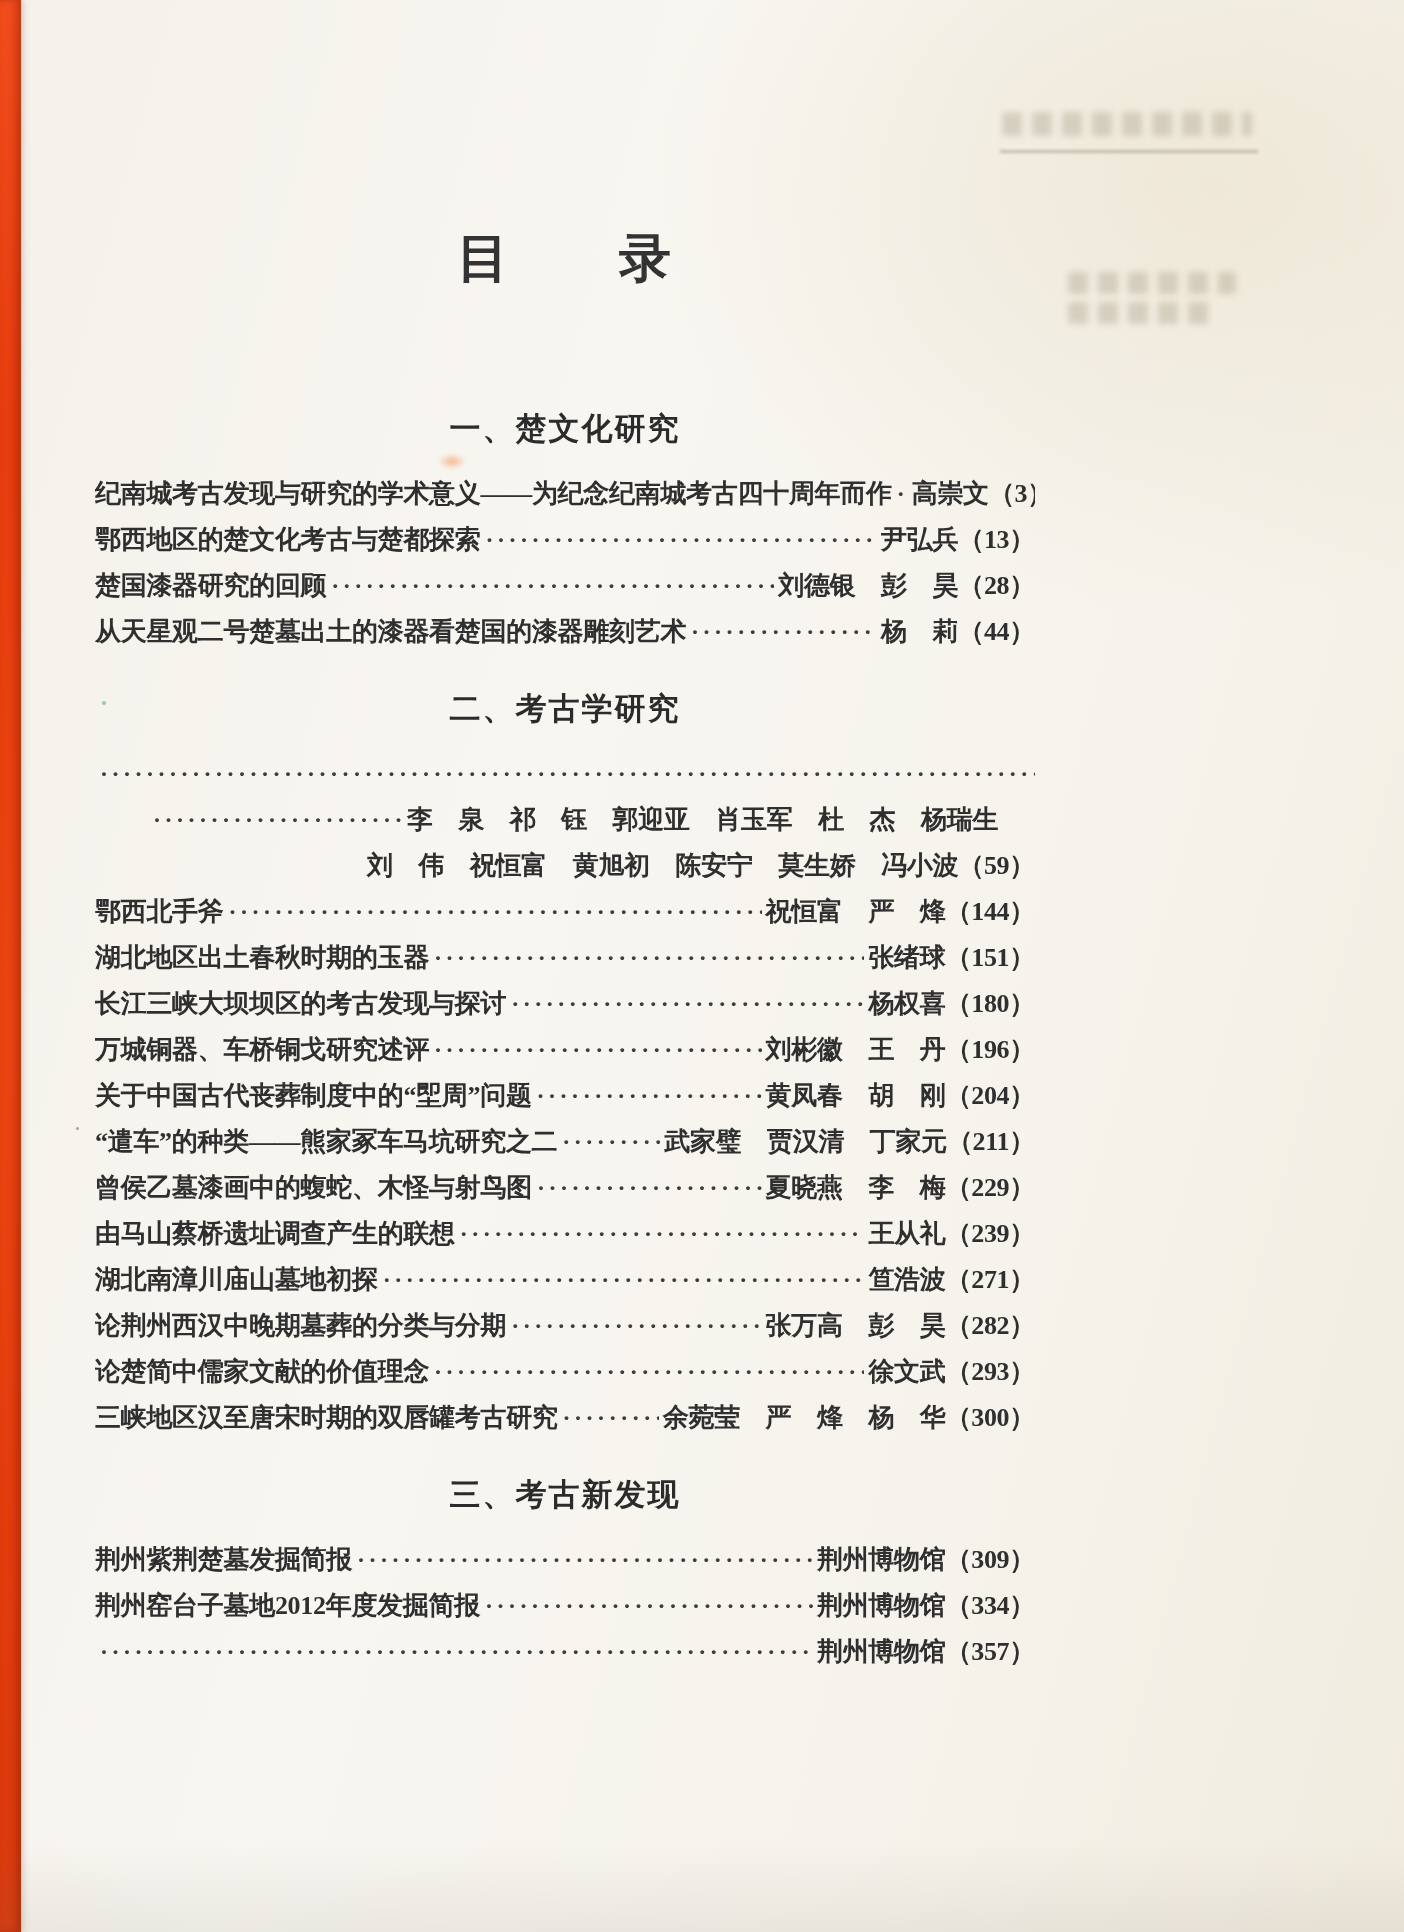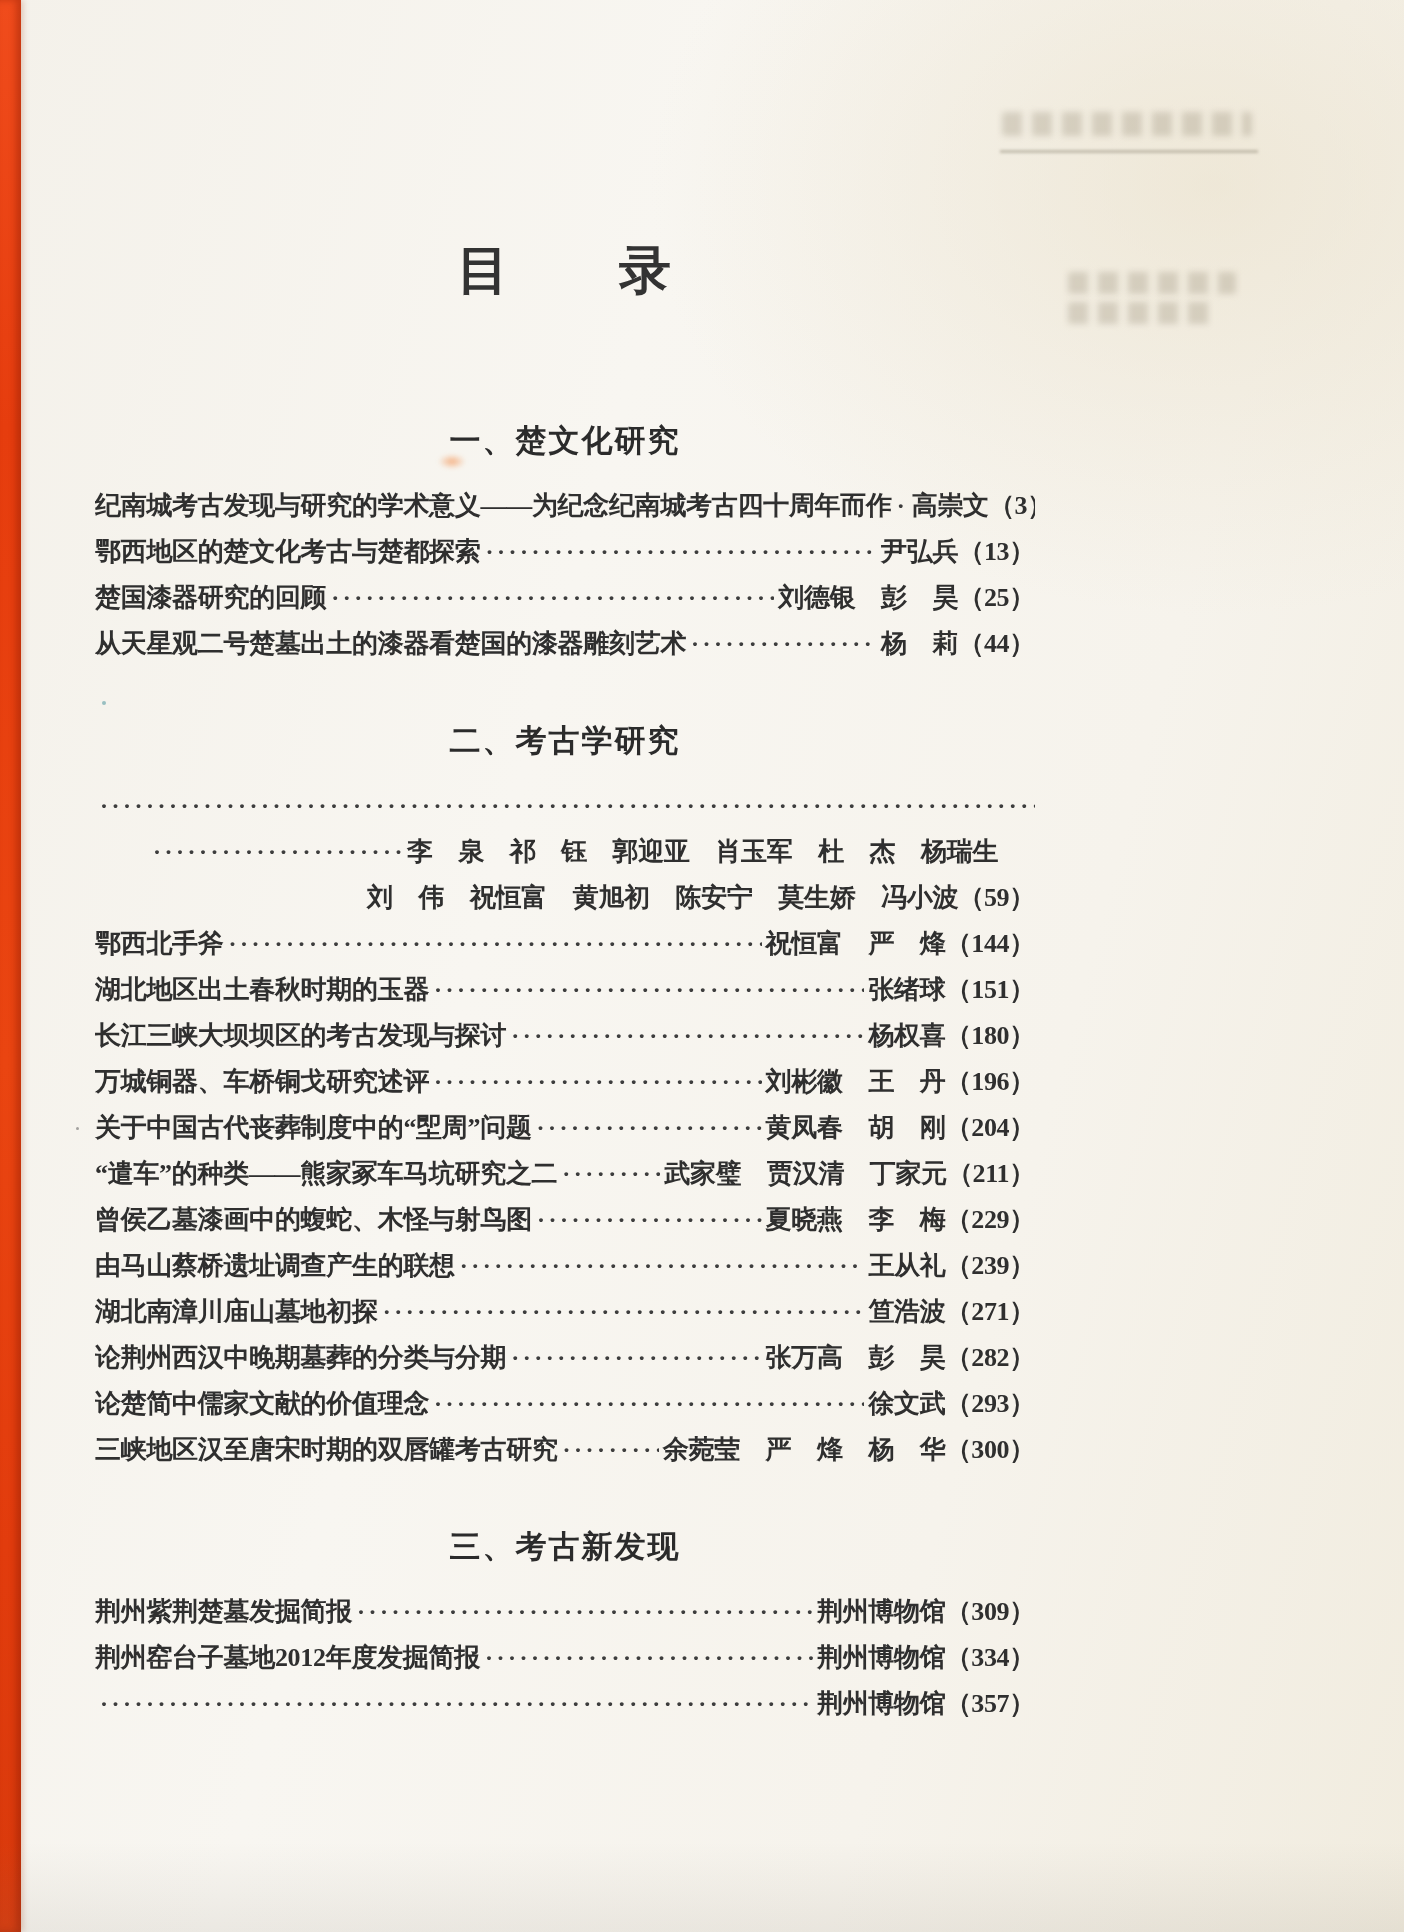--- a/index.html
+++ b/index.html
@@ -40,31 +40,31 @@
     position:absolute; height:3px; filter:blur(1.5px);
     background:rgba(140,130,112,0.45);
   }
   .smudge {
     position:absolute; filter:blur(2px); border-radius:50%;
     background:radial-gradient(ellipse, rgba(242,122,44,0.55), rgba(242,122,44,0) 70%);
   }
   .speck { position:absolute; border-radius:50%; }
 
   .content {
-    position:absolute; left:95px; top:12px; width:940px;
+    position:absolute; left:95px; top:0; width:940px;
     color:#2f2f2f;
   }
   .doc-title {
     padding-top:228px;
     text-align:center;
     font-size:52px; line-height:62px; font-weight:700;
     letter-spacing:2px; color:#333;
   }
   .section-heading {
-    margin-top:52px;
+    margin-top:32px;
     text-align:center;
     font-family:"Liberation Sans","DejaVu Sans",sans-serif;
     font-size:31px; line-height:44px; font-weight:700;
     letter-spacing:2px; color:#2b2b2b;
   }
   .section-heading.first { margin-top:117px; }
   .entry-list { margin-top:20px; }
   .entry-row {
     display:flex; flex-wrap:nowrap; align-items:baseline;
     font-size:26px; line-height:46px; letter-spacing:-0.3px;
@@ -114,21 +114,21 @@
           <div class="entry-row">
             <span class="entry-title">鄂西地区的楚文化考古与楚都探索</span>
             <span class="dots">············································································································································</span>
             <span class="authors">尹弘兵</span>
             <span class="page-num">（13）</span>
           </div>
           <div class="entry-row">
             <span class="entry-title">楚国漆器研究的回顾</span>
             <span class="dots">············································································································································</span>
             <span class="authors">刘德银　彭　昊</span>
-            <span class="page-num">（25）</span>
+            <span class="page-num">（28）</span>
           </div>
           <div class="entry-row">
             <span class="entry-title">从天星观二号楚墓出土的漆器看楚国的漆器雕刻艺术</span>
             <span class="dots">············································································································································</span>
             <span class="authors">杨　莉</span>
             <span class="page-num">（44）</span>
           </div>
         </div>
         <div class="section-heading">二、考古学研究</div>
         <div class="entry-list">

